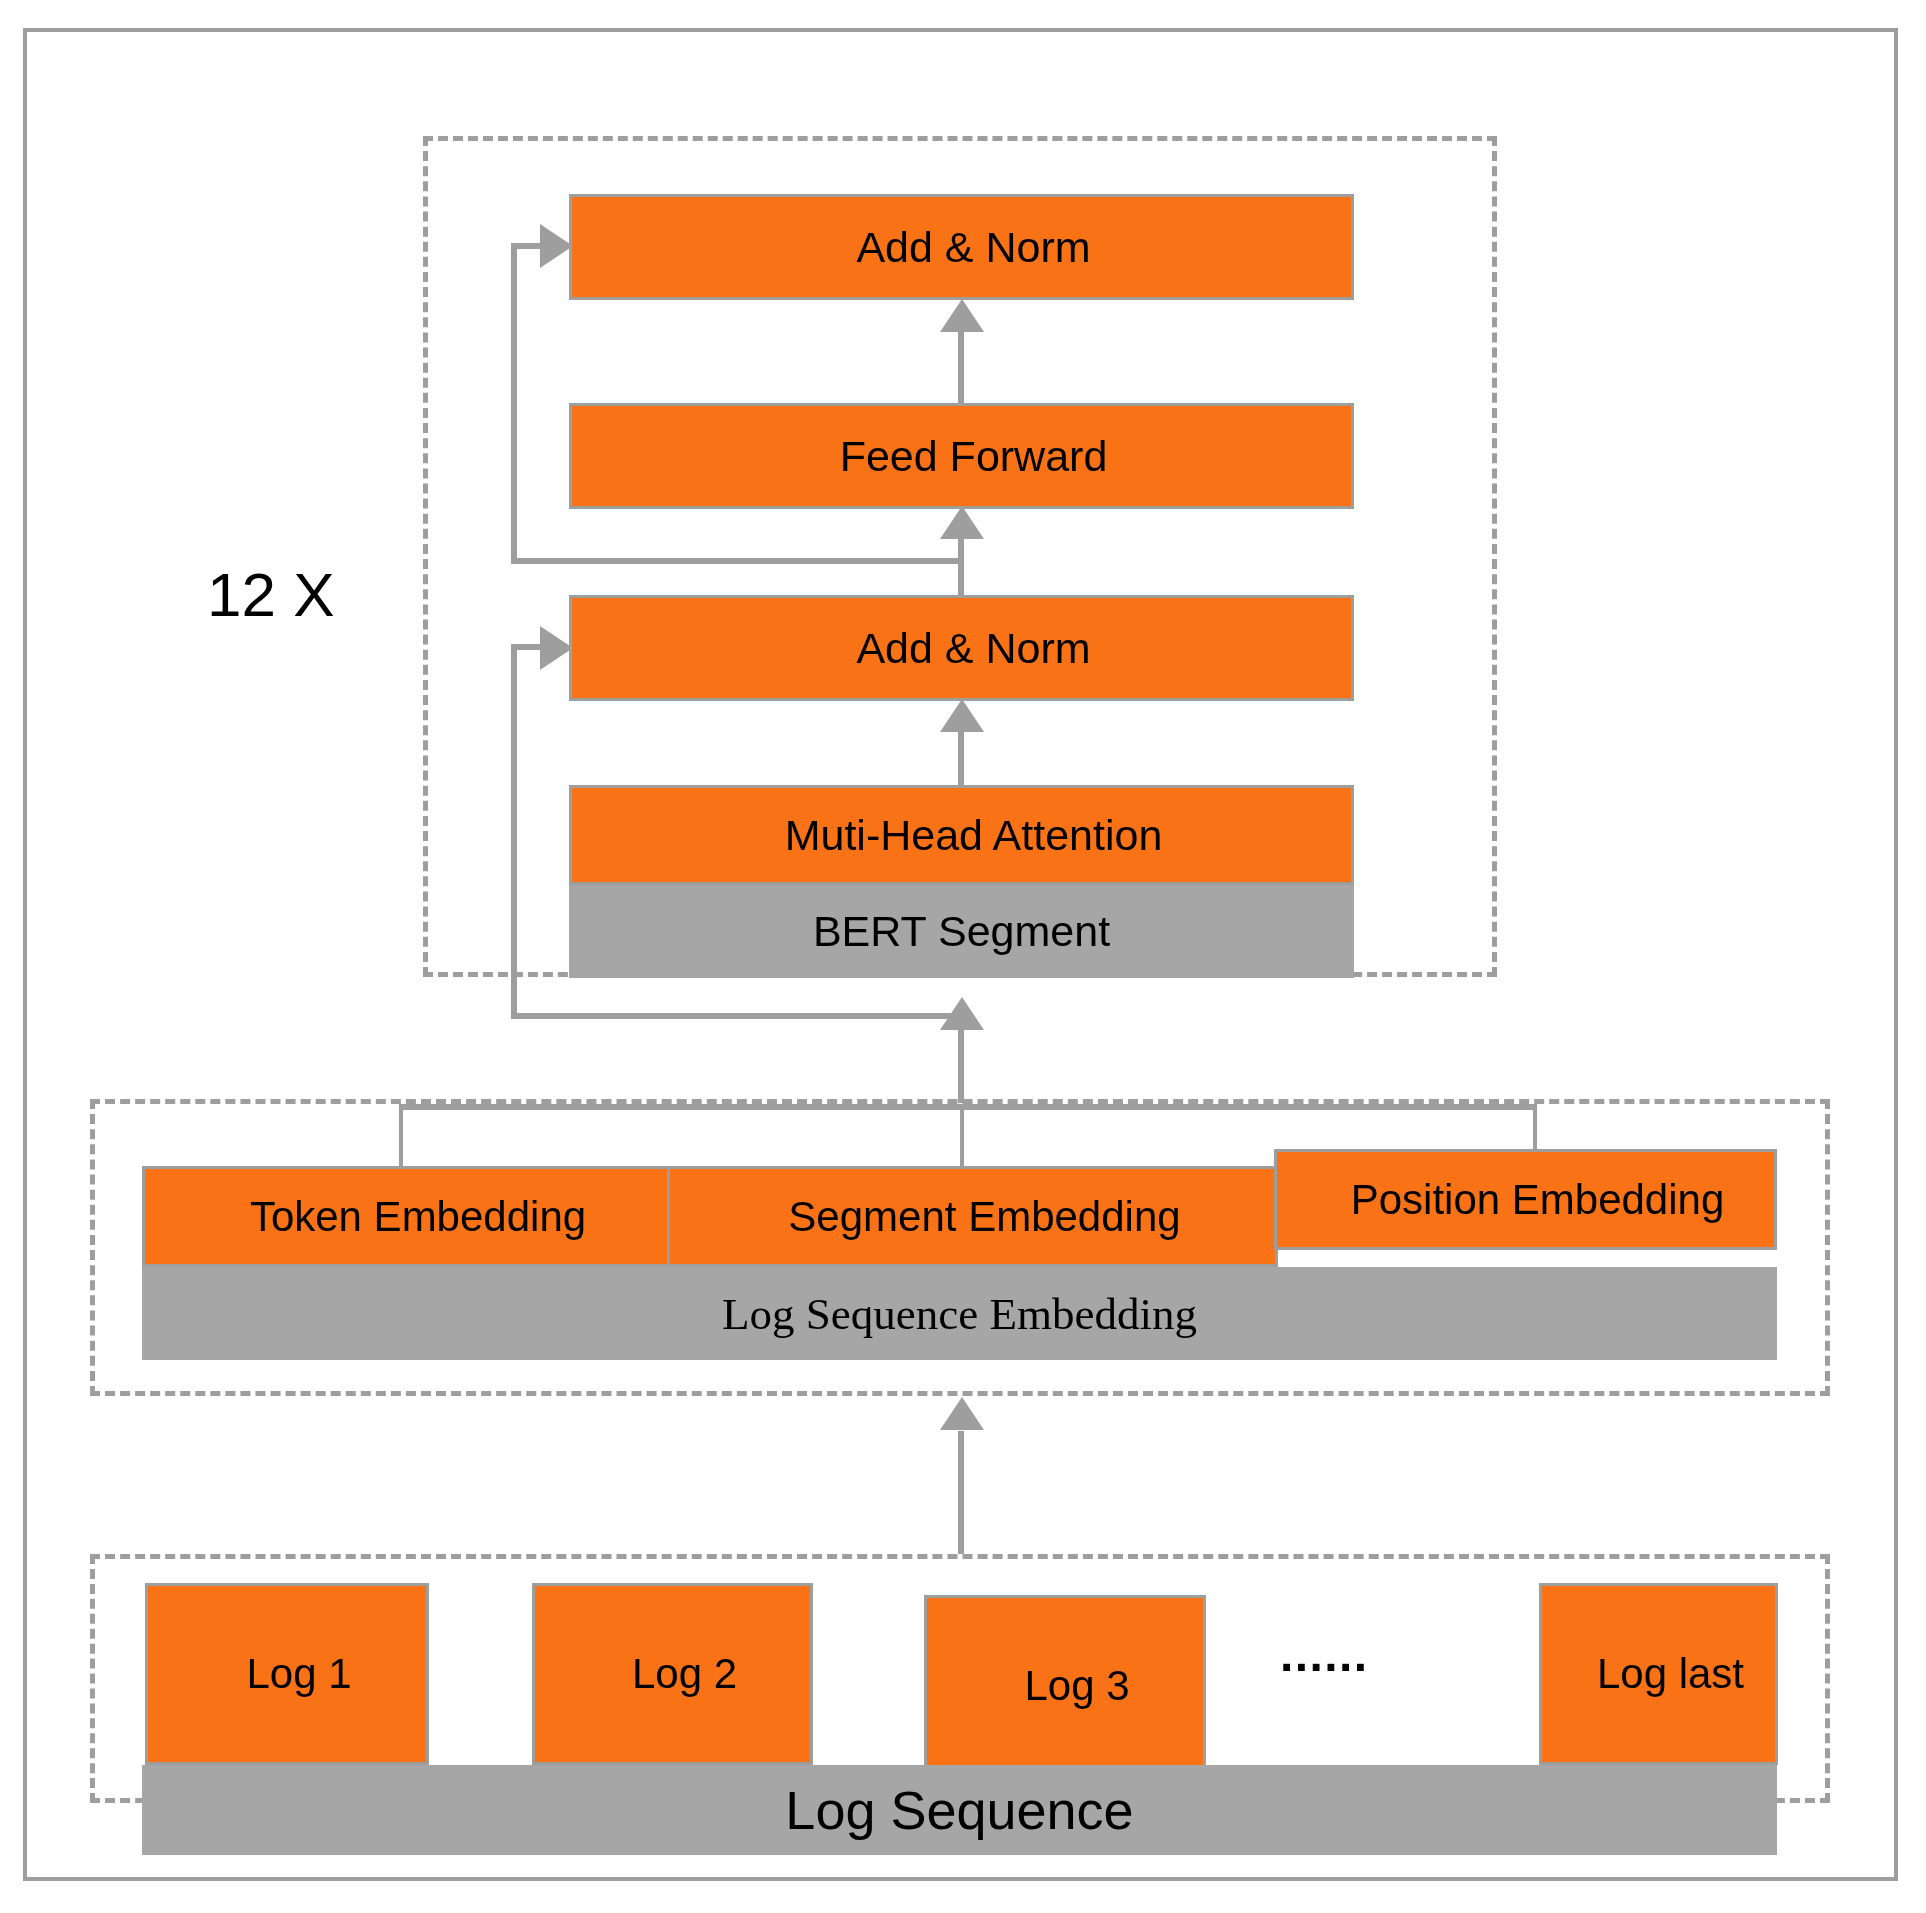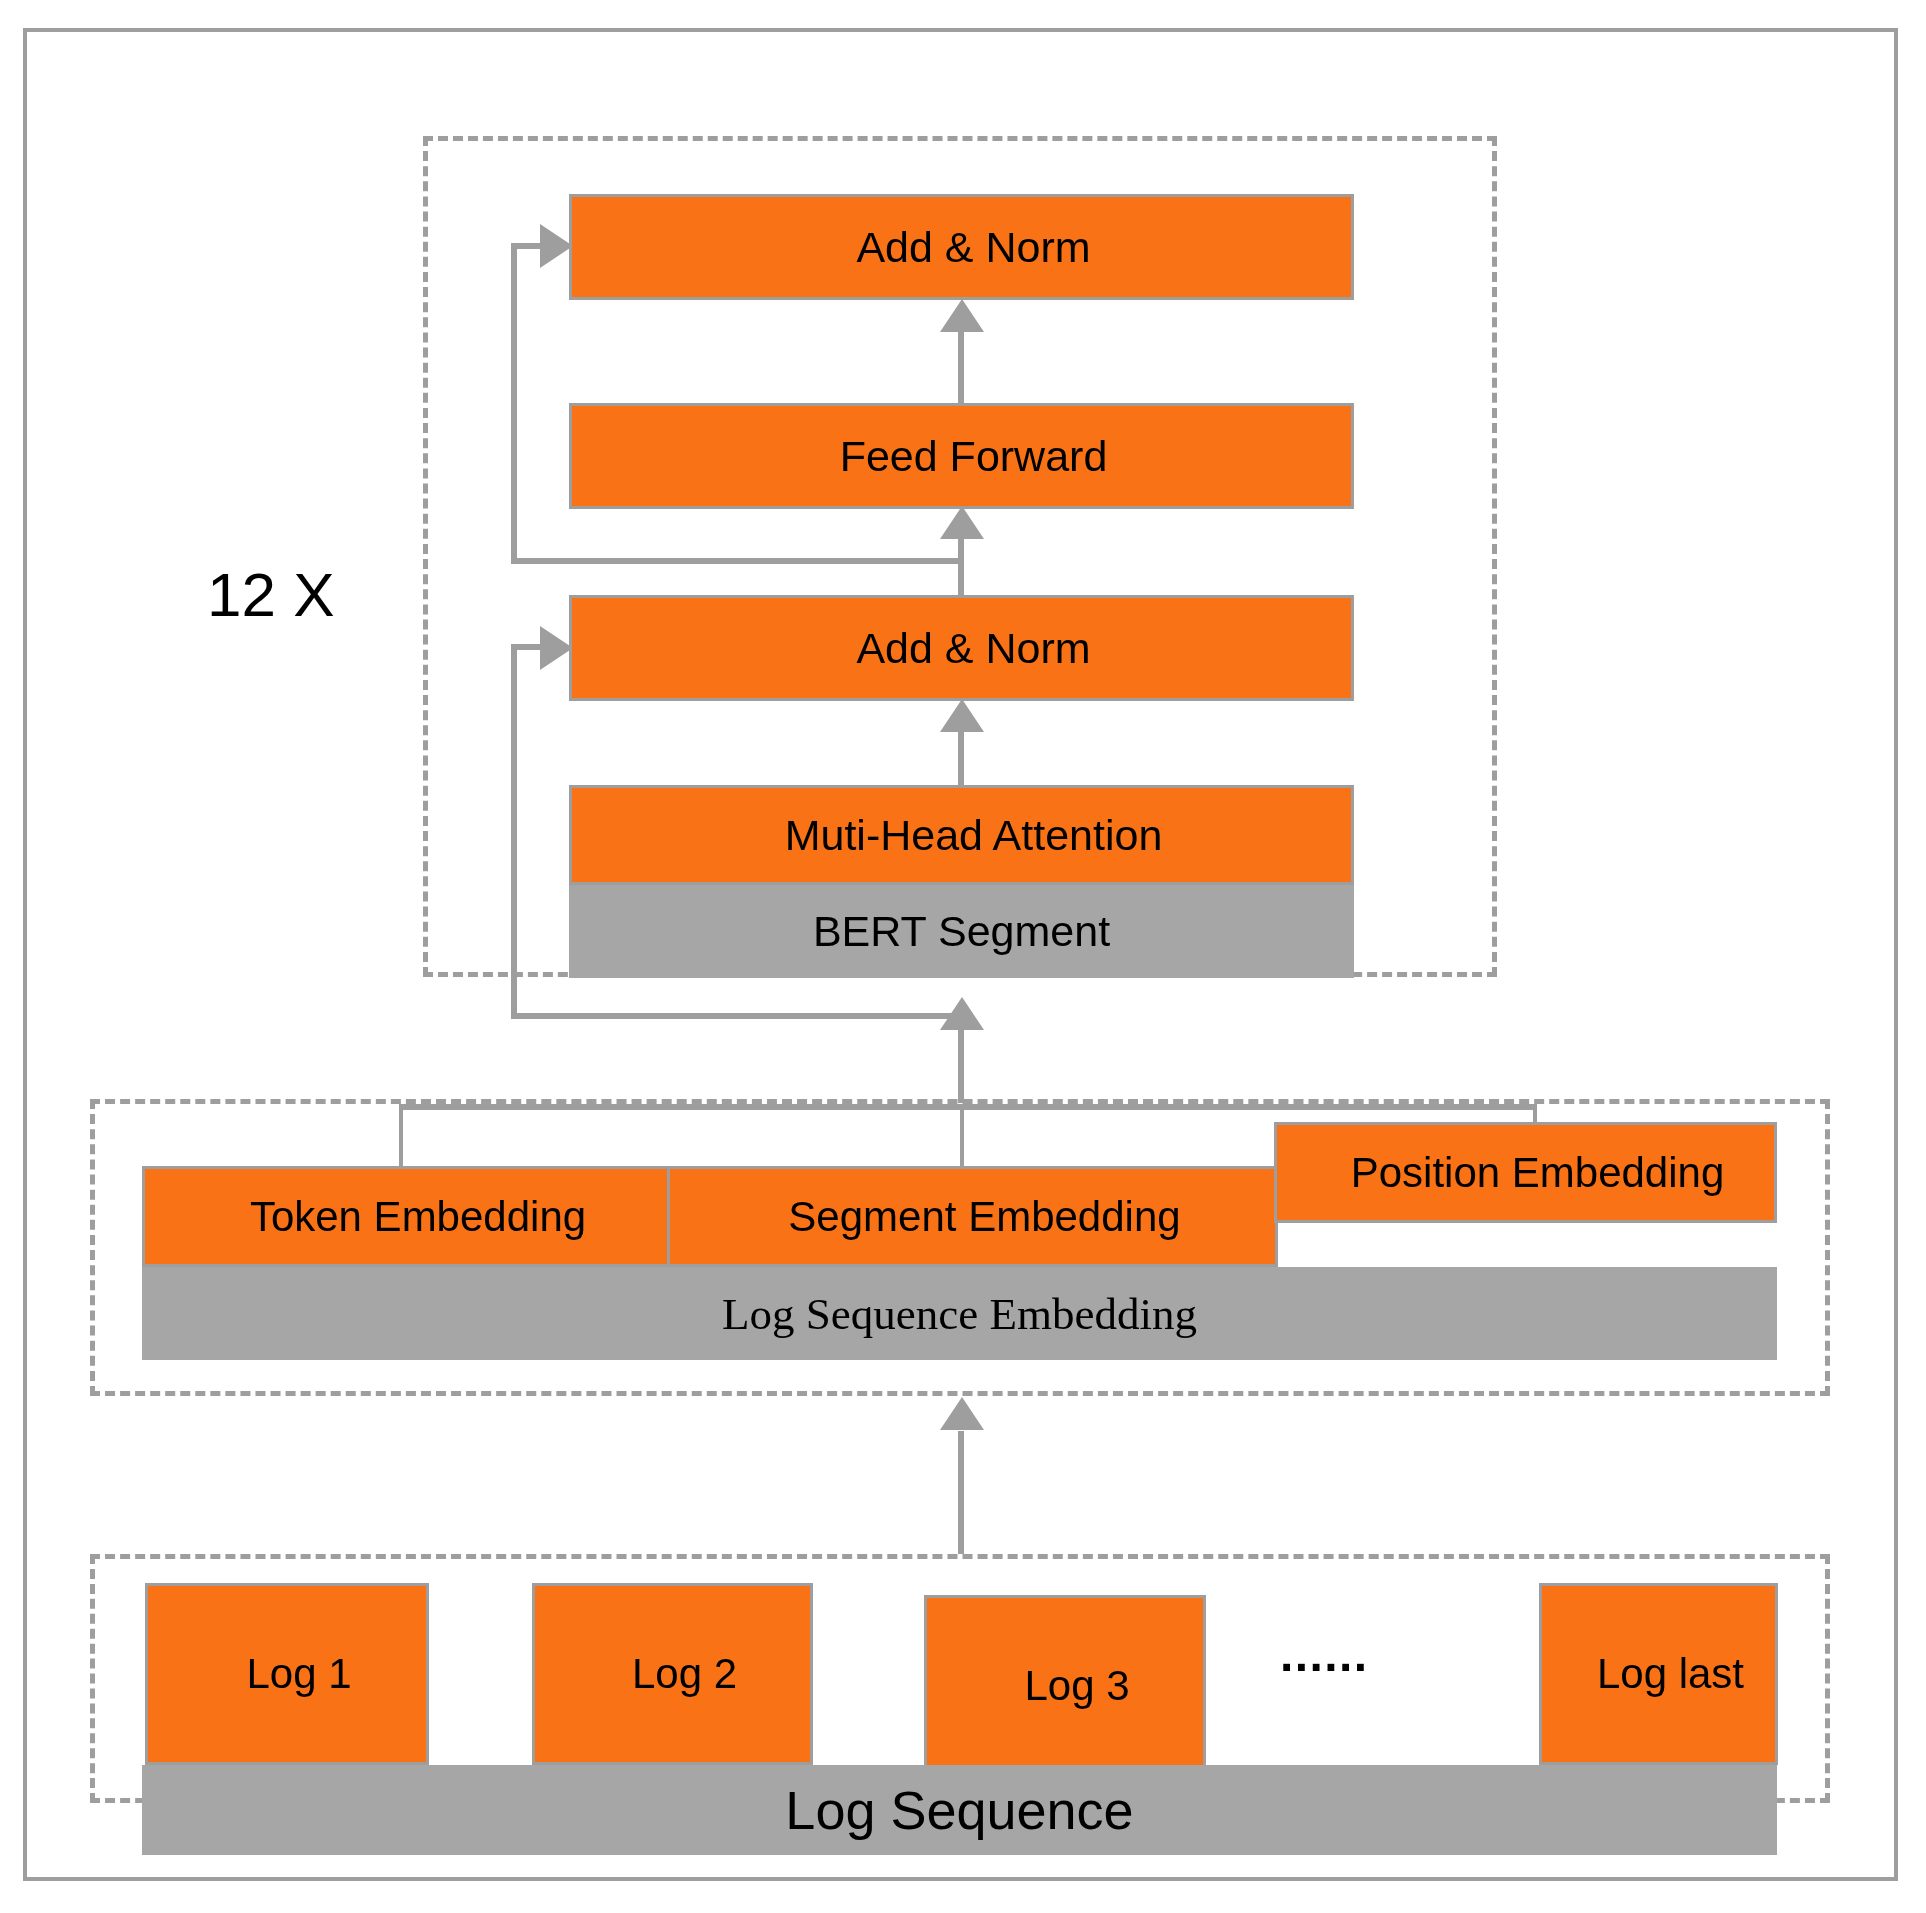--- a/index.html
+++ b/index.html
@@ -122,21 +122,21 @@
   <div class="thin-vline" style="left:399px;top:1104px;height:65px;"></div>
   <div class="thin-vline" style="left:1533px;top:1104px;height:65px;"></div>
   <div class="thin-vline" style="left:960px;top:1104px;height:65px;"></div>
 
   <div class="node" style="left:142px;top:1166px;width:528px;height:101px;font-size:42px;">
     <span>Token Embedding</span>
   </div>
   <div class="node" style="left:667px;top:1166px;width:611px;height:101px;font-size:42px;">
     <span>Segment Embedding</span>
   </div>
-  <div class="node" style="left:1274px;top:1122px;width:503px;height:101px;font-size:42px;">
+  <div class="node" style="left:1274px;top:1149px;width:503px;height:101px;font-size:42px;">
     <span>Position Embedding</span>
   </div>
 
   <div class="node-band serif" style="left:142px;top:1267px;width:1635px;height:93px;font-size:45px;">
     <span>Log Sequence  Embedding</span>
   </div>
 
   <div class="vline" style="left:958px;top:1431px;height:123px;"></div>
   <div class="arrow-up" style="left:940px;top:1397px;"></div>
 

